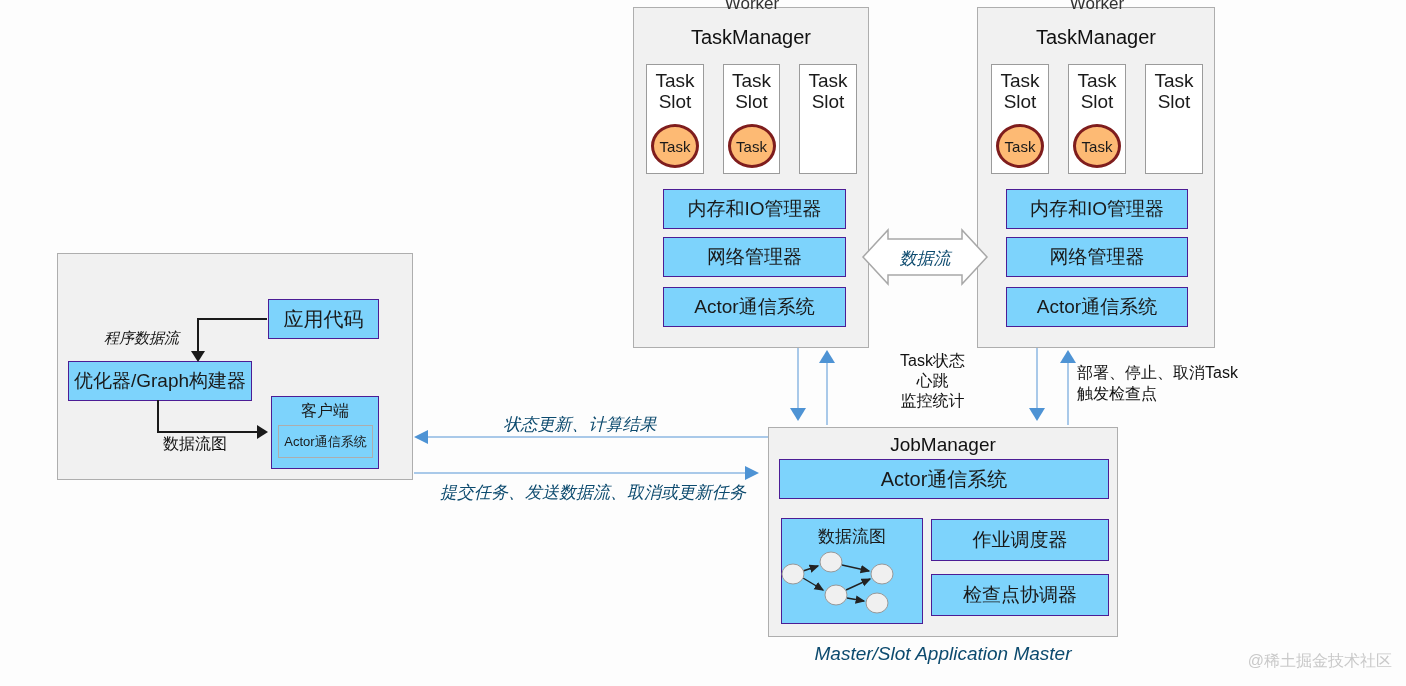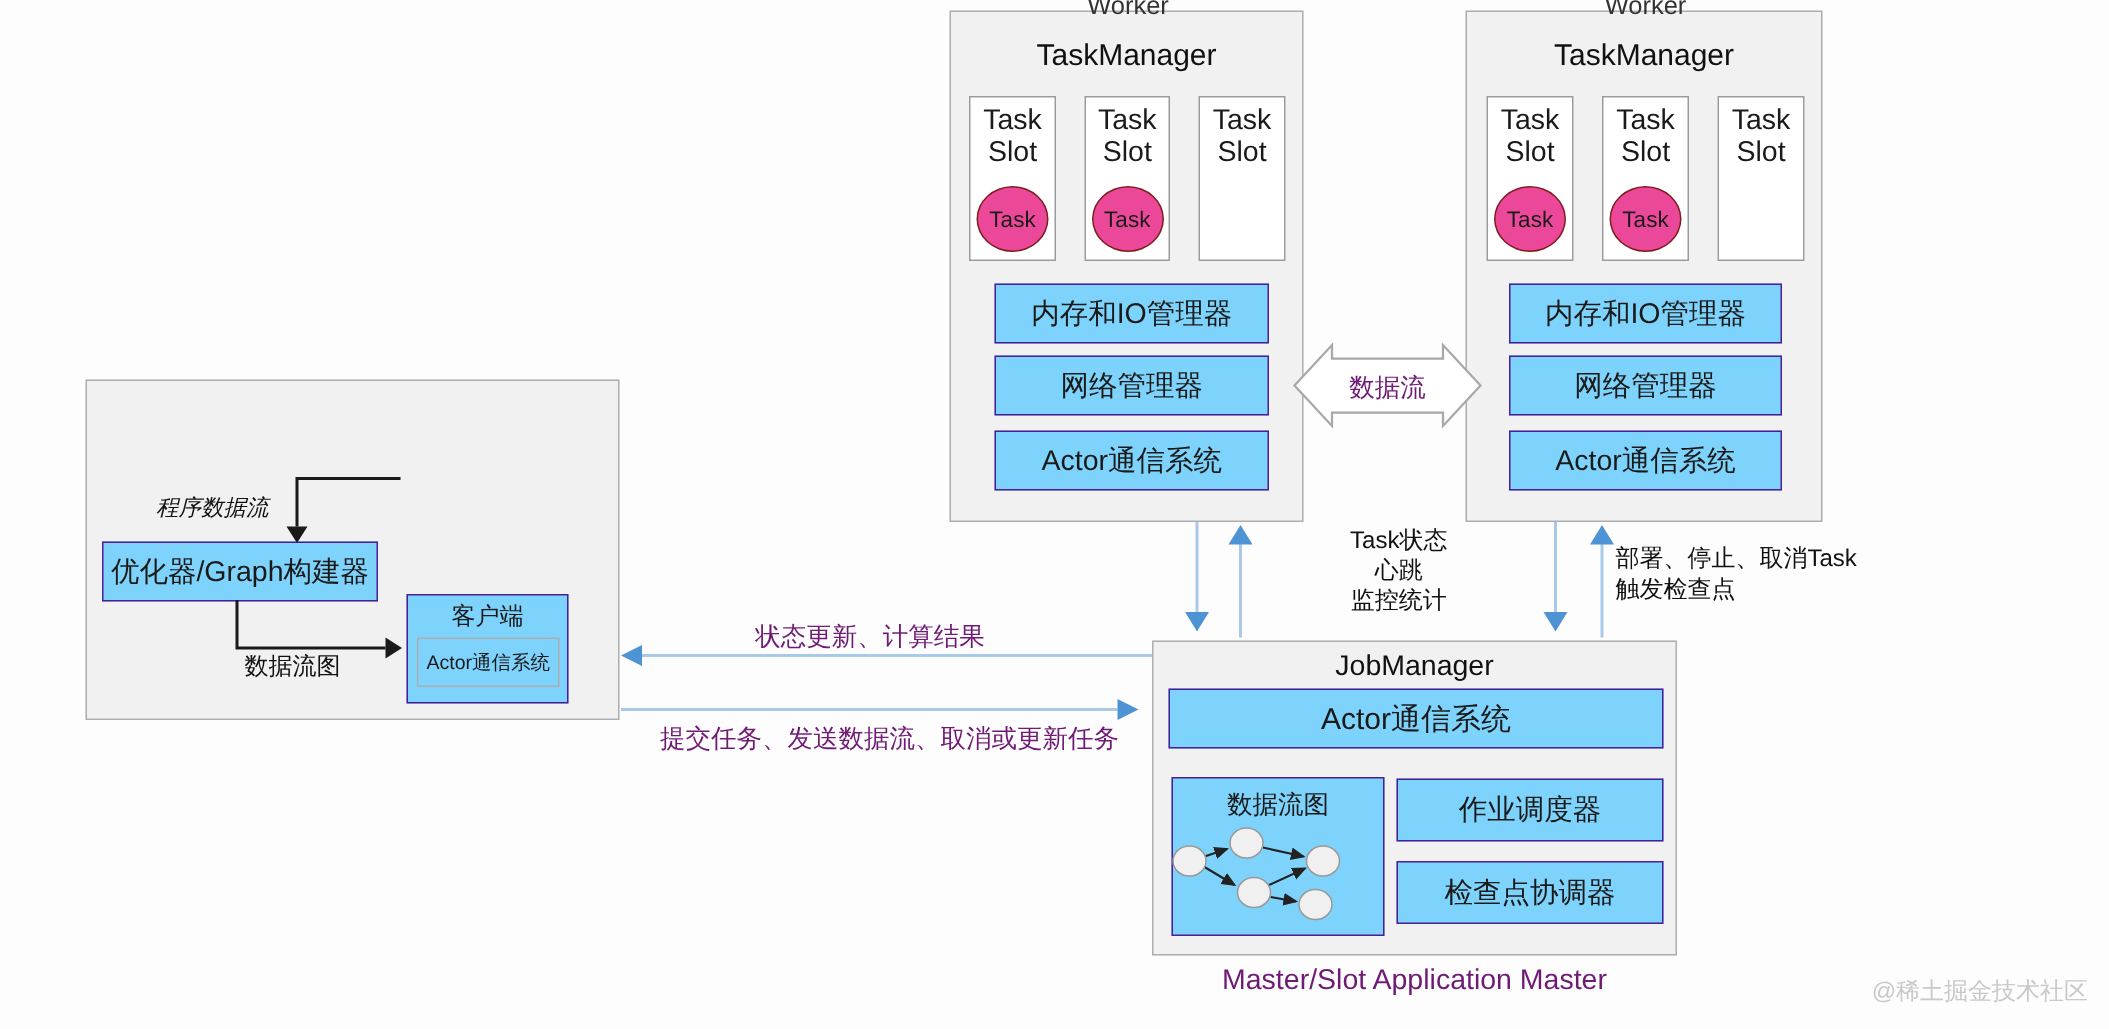--- a/index.html
+++ b/index.html
@@ -21,26 +21,26 @@
   .panel-title{
     position:absolute;left:0;right:0;text-align:center;
     font-size:20px;color:#111;
   }
   .slot{
     position:absolute;background:#fff;border:1px solid #9b9b9b;
     box-sizing:border-box;text-align:center;
   }
   .slot-label{font-size:19px;line-height:1.12;padding-top:5px;}
   .task-circle{
-    position:absolute;width:48px;height:44px;border:1px solid #7f1d1d;
-    border-radius:50%;background:#ec4899;display:flex;align-items:center;
+    position:absolute;width:48px;height:44px;border:3px solid #7f1d1d;
+    border-radius:50%;background:#fdba74;display:flex;align-items:center;
     justify-content:center;font-size:15px;left:50%;transform:translateX(-50%);
     bottom:5px;box-sizing:border-box;
   }
-  .edge-label{position:absolute;font-size:17px;color:#701a75;}
+  .edge-label{position:absolute;font-size:17px;color:#0c4a6e;font-style:italic;}
   .small-label{position:absolute;font-size:15px;color:#111;}
   .overlay{position:absolute;left:0;top:0;z-index:3;pointer-events:none;}
   .lvl2{z-index:2;}
   .lvl4{z-index:4;}
   .blue-stem{stroke:var(--arrow-blue-stem,#a9c9e9);stroke-width:2;fill:none;}
   .blue-head{fill:var(--arrow-blue-head,#4e93d4);stroke:none;}
   .black-line{stroke:#1a1a1a;stroke-width:2;fill:none;}
   .black-head{fill:#1a1a1a;stroke:none;}
   .hollow-arrow{fill:#ffffff;stroke:#a8a8a8;stroke-width:1.5;}
   .graph-node{fill:#f0f0f0;stroke:#999;stroke-width:1;}
@@ -51,20 +51,21 @@
   }
   .watermark{
     position:absolute;right:14px;bottom:14px;font-size:16px;
     color:var(--watermark,#c9c9c9);
   }
 </style>
 </head>
 <body>
 
 <div class="panel lvl2" style="left:57px;top:253px;width:356px;height:227px;">
+  <div class="wbox" style="left:210px;top:45px;width:111px;height:40px;font-size:20px;">应用代码</div>
   <div class="small-label" style="left:46px;top:75px;font-style:italic;">程序数据流</div>
   <div class="wbox" style="left:10px;top:107px;width:184px;height:40px;font-size:19px;">优化器/Graph构建器</div>
   <div class="small-label" style="left:105px;top:180px;font-size:16px;">数据流图</div>
   <div class="wbox" style="left:213px;top:142px;width:108px;height:73px;align-items:flex-start;">
     <div style="position:absolute;left:0;right:0;top:4px;text-align:center;font-size:16px;">客户端</div>
     <div class="wbox" style="left:6px;top:28px;width:95px;height:33px;font-size:13px;border-color:#adadad;">Actor通信系统</div>
   </div>
 </div>
 
 <div class="panel lvl2" style="left:633px;top:7px;width:236px;height:341px;">

